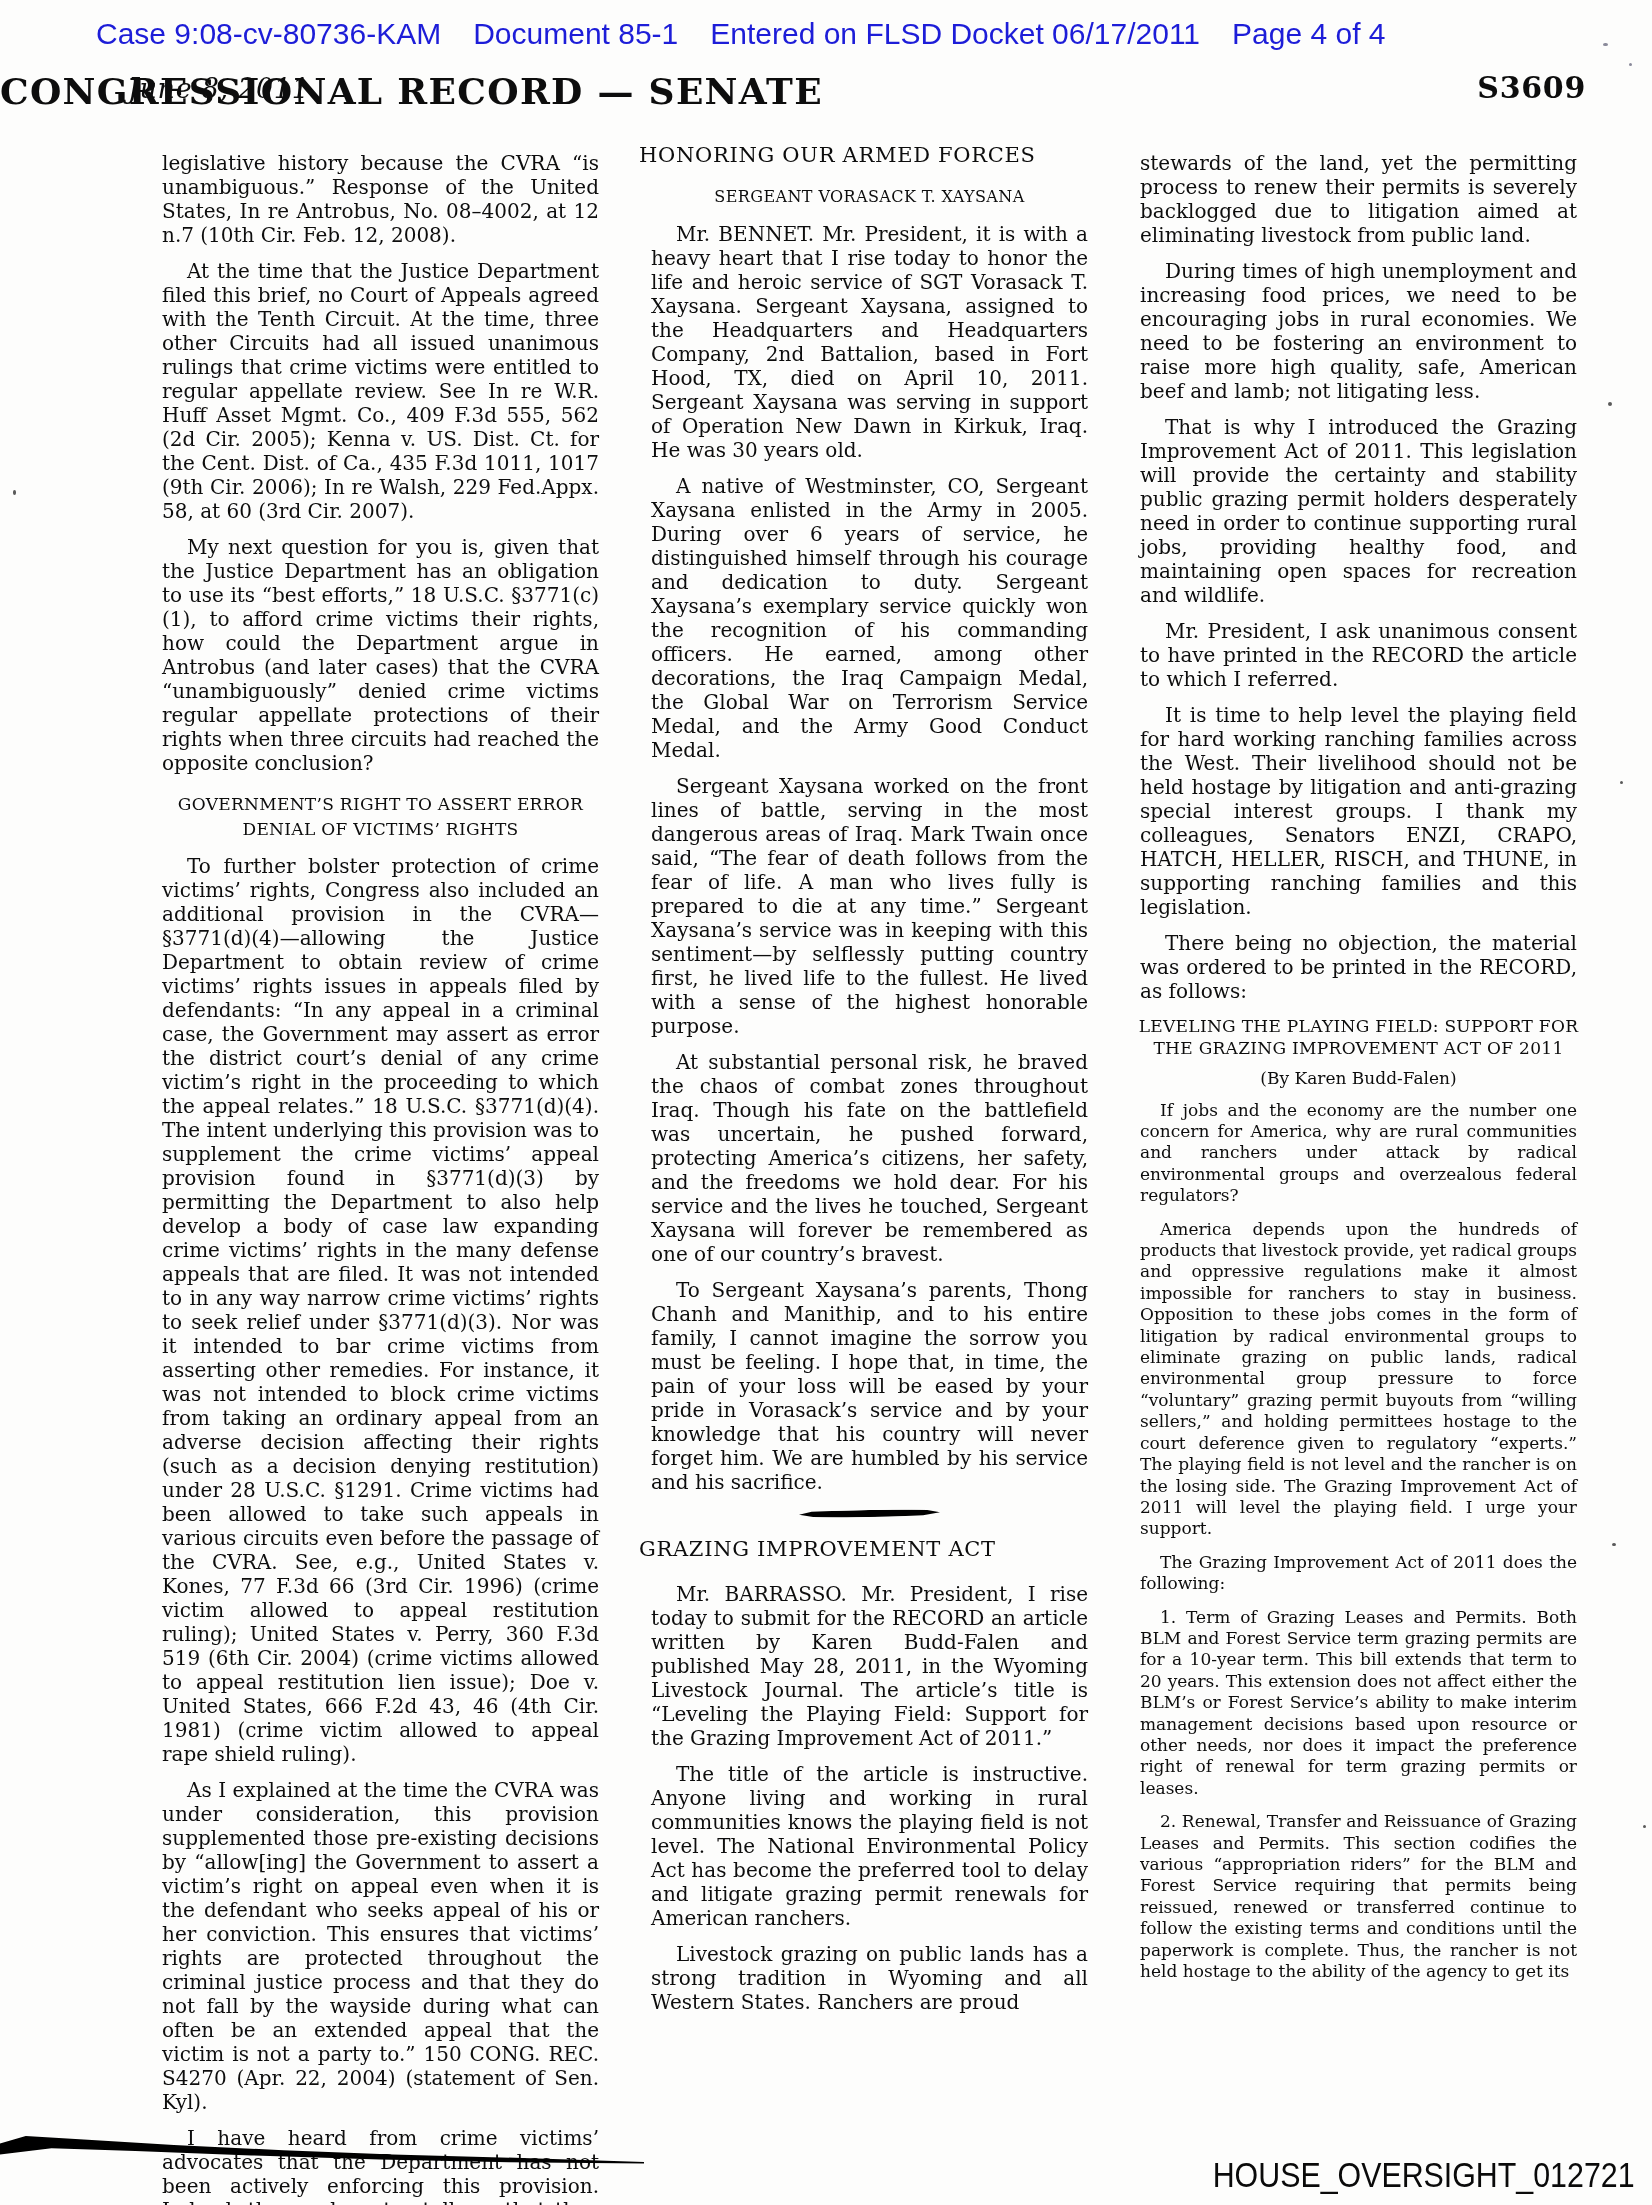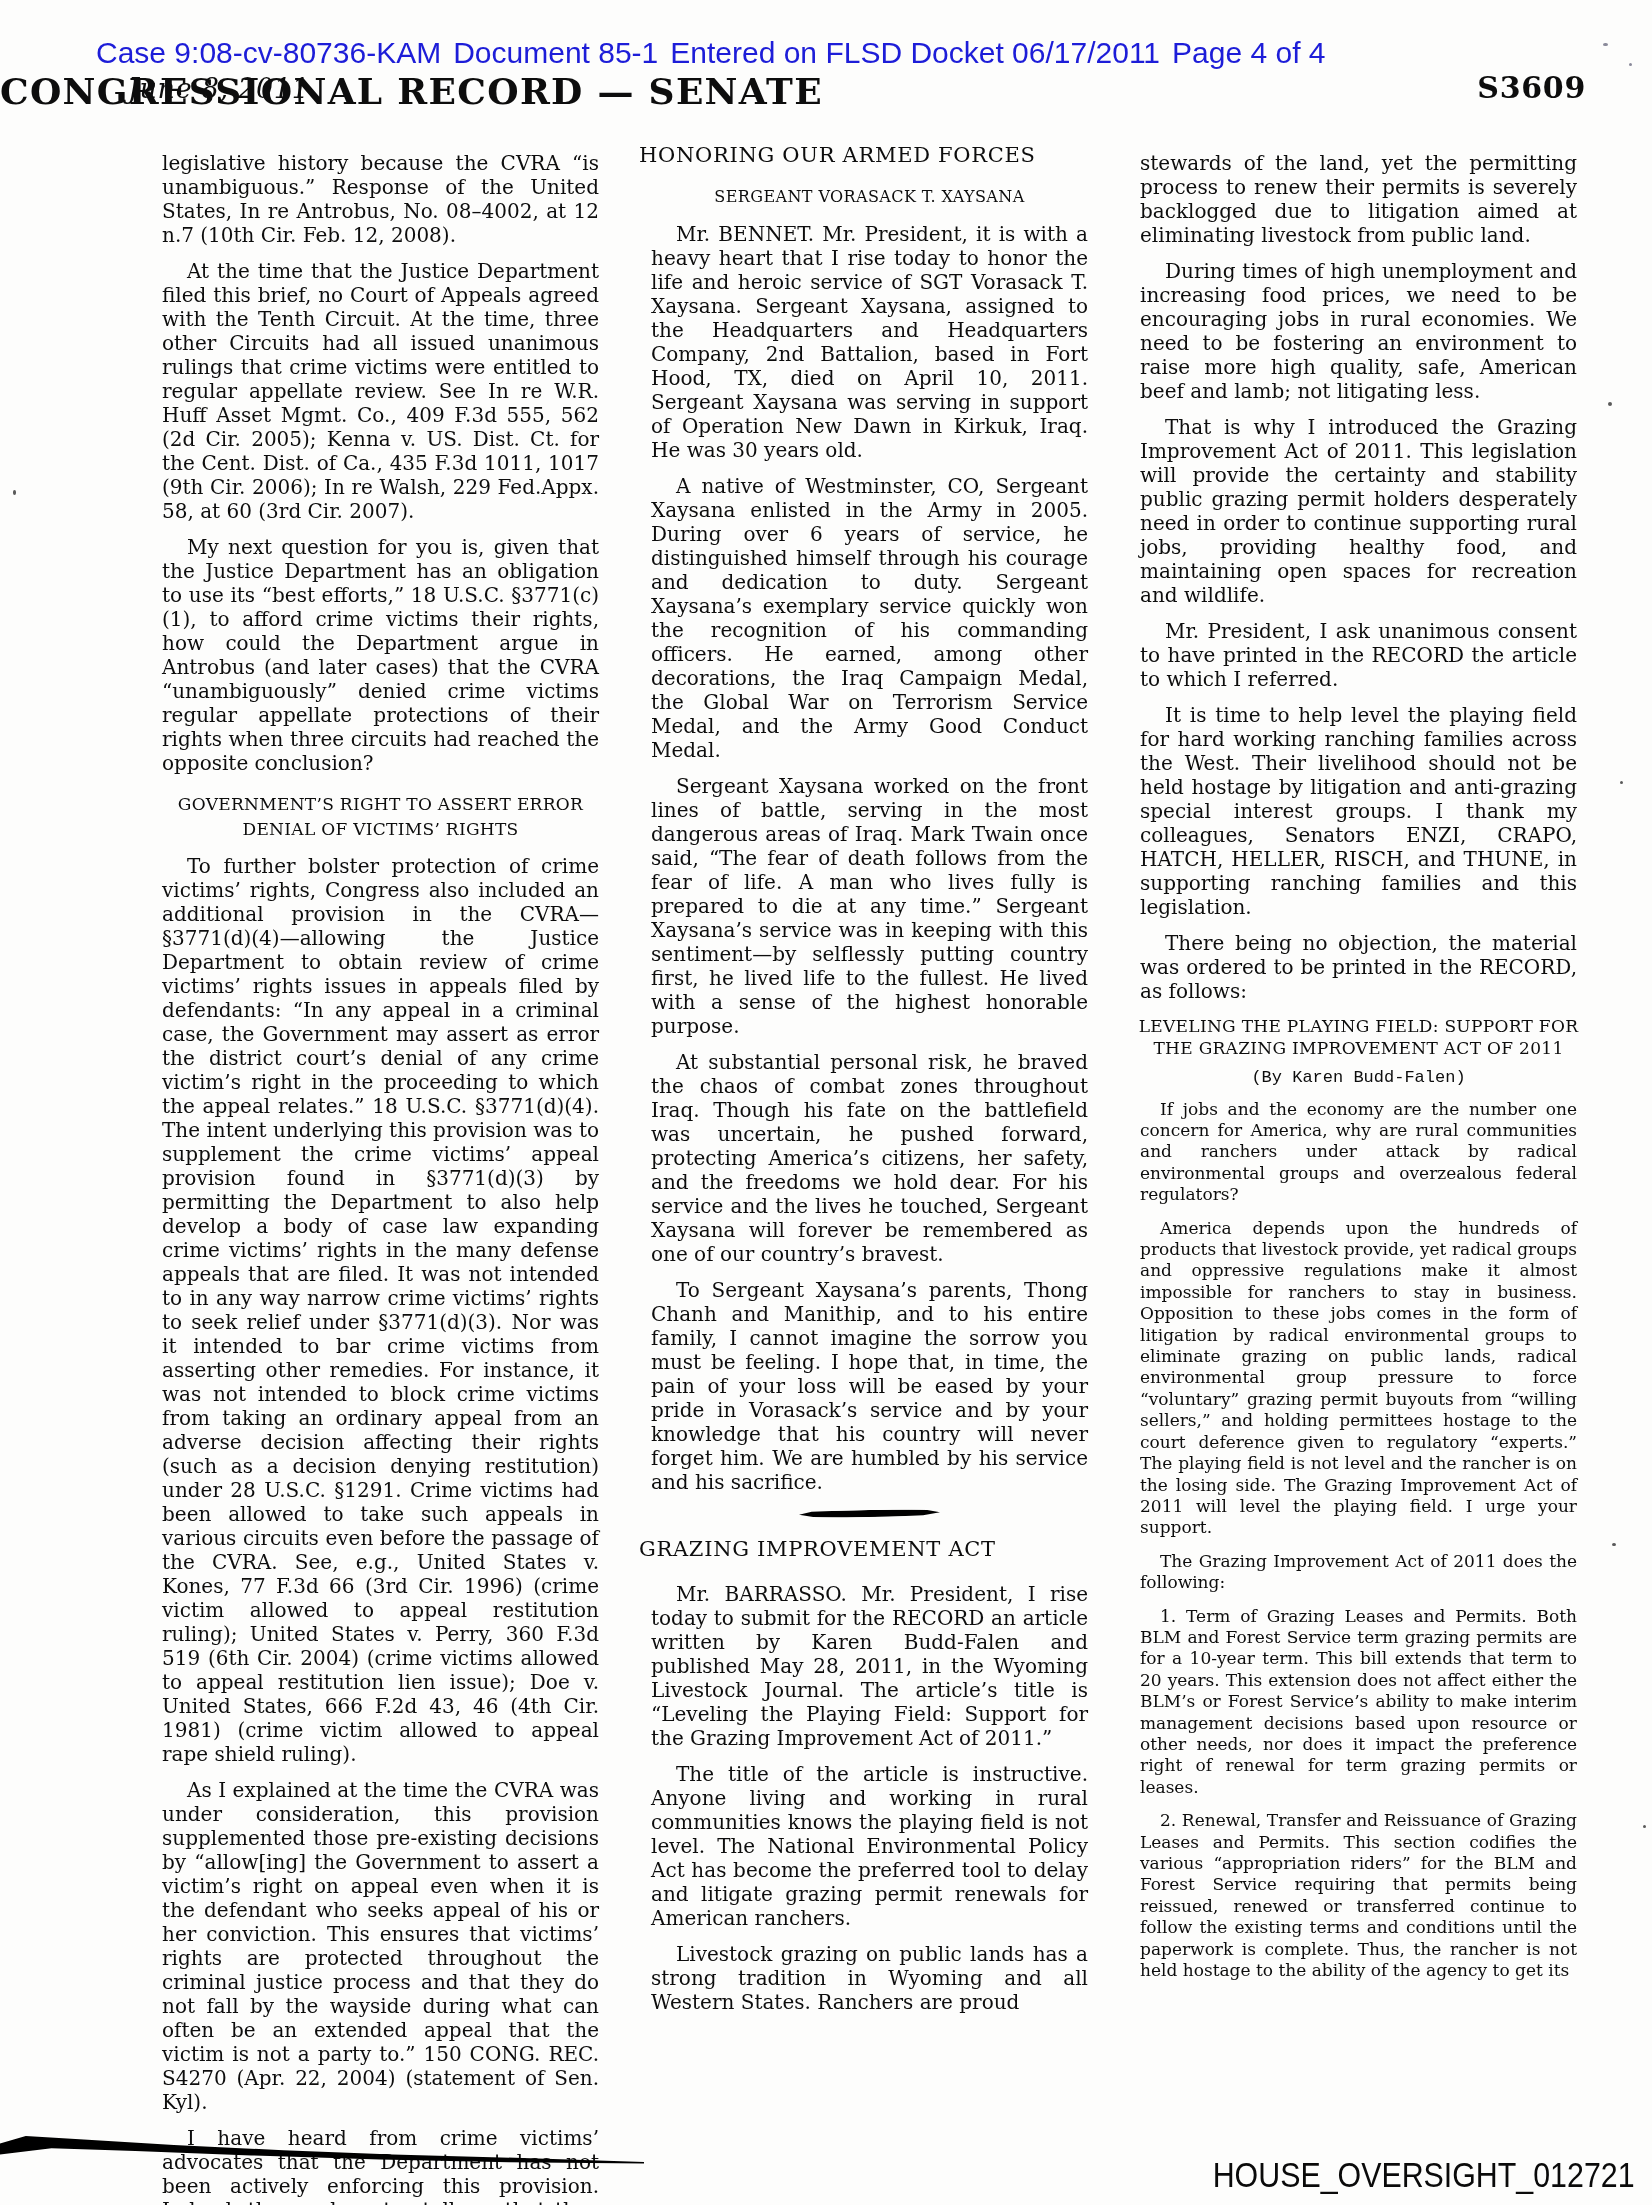--- a/index.html
+++ b/index.html
@@ -8,22 +8,22 @@
     width: 1652px;
     height: 2205px;
     background: #fdfdfc;
     color: #0d0d0d;
     font-family: "DejaVu Serif", serif;
     overflow: hidden;
   }
   
   .case-header {
     position: absolute;
-    left: 96px; top: 36px;
-    display: flex; gap: 12px;
+    left: 96px; top: 17px;
+    display: flex; gap: 32px;
     font-family: "Liberation Sans", sans-serif;
     font-size: 30px;
     color: #1d1dd8;
     white-space: nowrap;
   }
   
   .masthead { position: absolute; left: 0; right: 0; top: 70px; height: 39px; }
   .issue-date {
     position: absolute; left: 128px; top: 2.6px;
     font-style: italic; font-size: 27px; letter-spacing: 0.7px;
@@ -95,21 +95,20 @@
   .article-heading {
     text-align: center;
     font-size: 17px; line-height: 22.3px;
     letter-spacing: 0.3px;
     margin: 5.3px 2.6px 5.3px 2.6px;
   }
   .byline {
     text-align: center;
     font-size: 17px;
     margin: 8px 0 12px 0;
-    font-family: Liberation Mono, monospace;
   }
   .article-text p {
     font-size: 17px;
     line-height: 21.4px;
     text-indent: 20px;
   }
   
   .ink-smudge {
     position: absolute;
     left: 0; top: 2134px;

